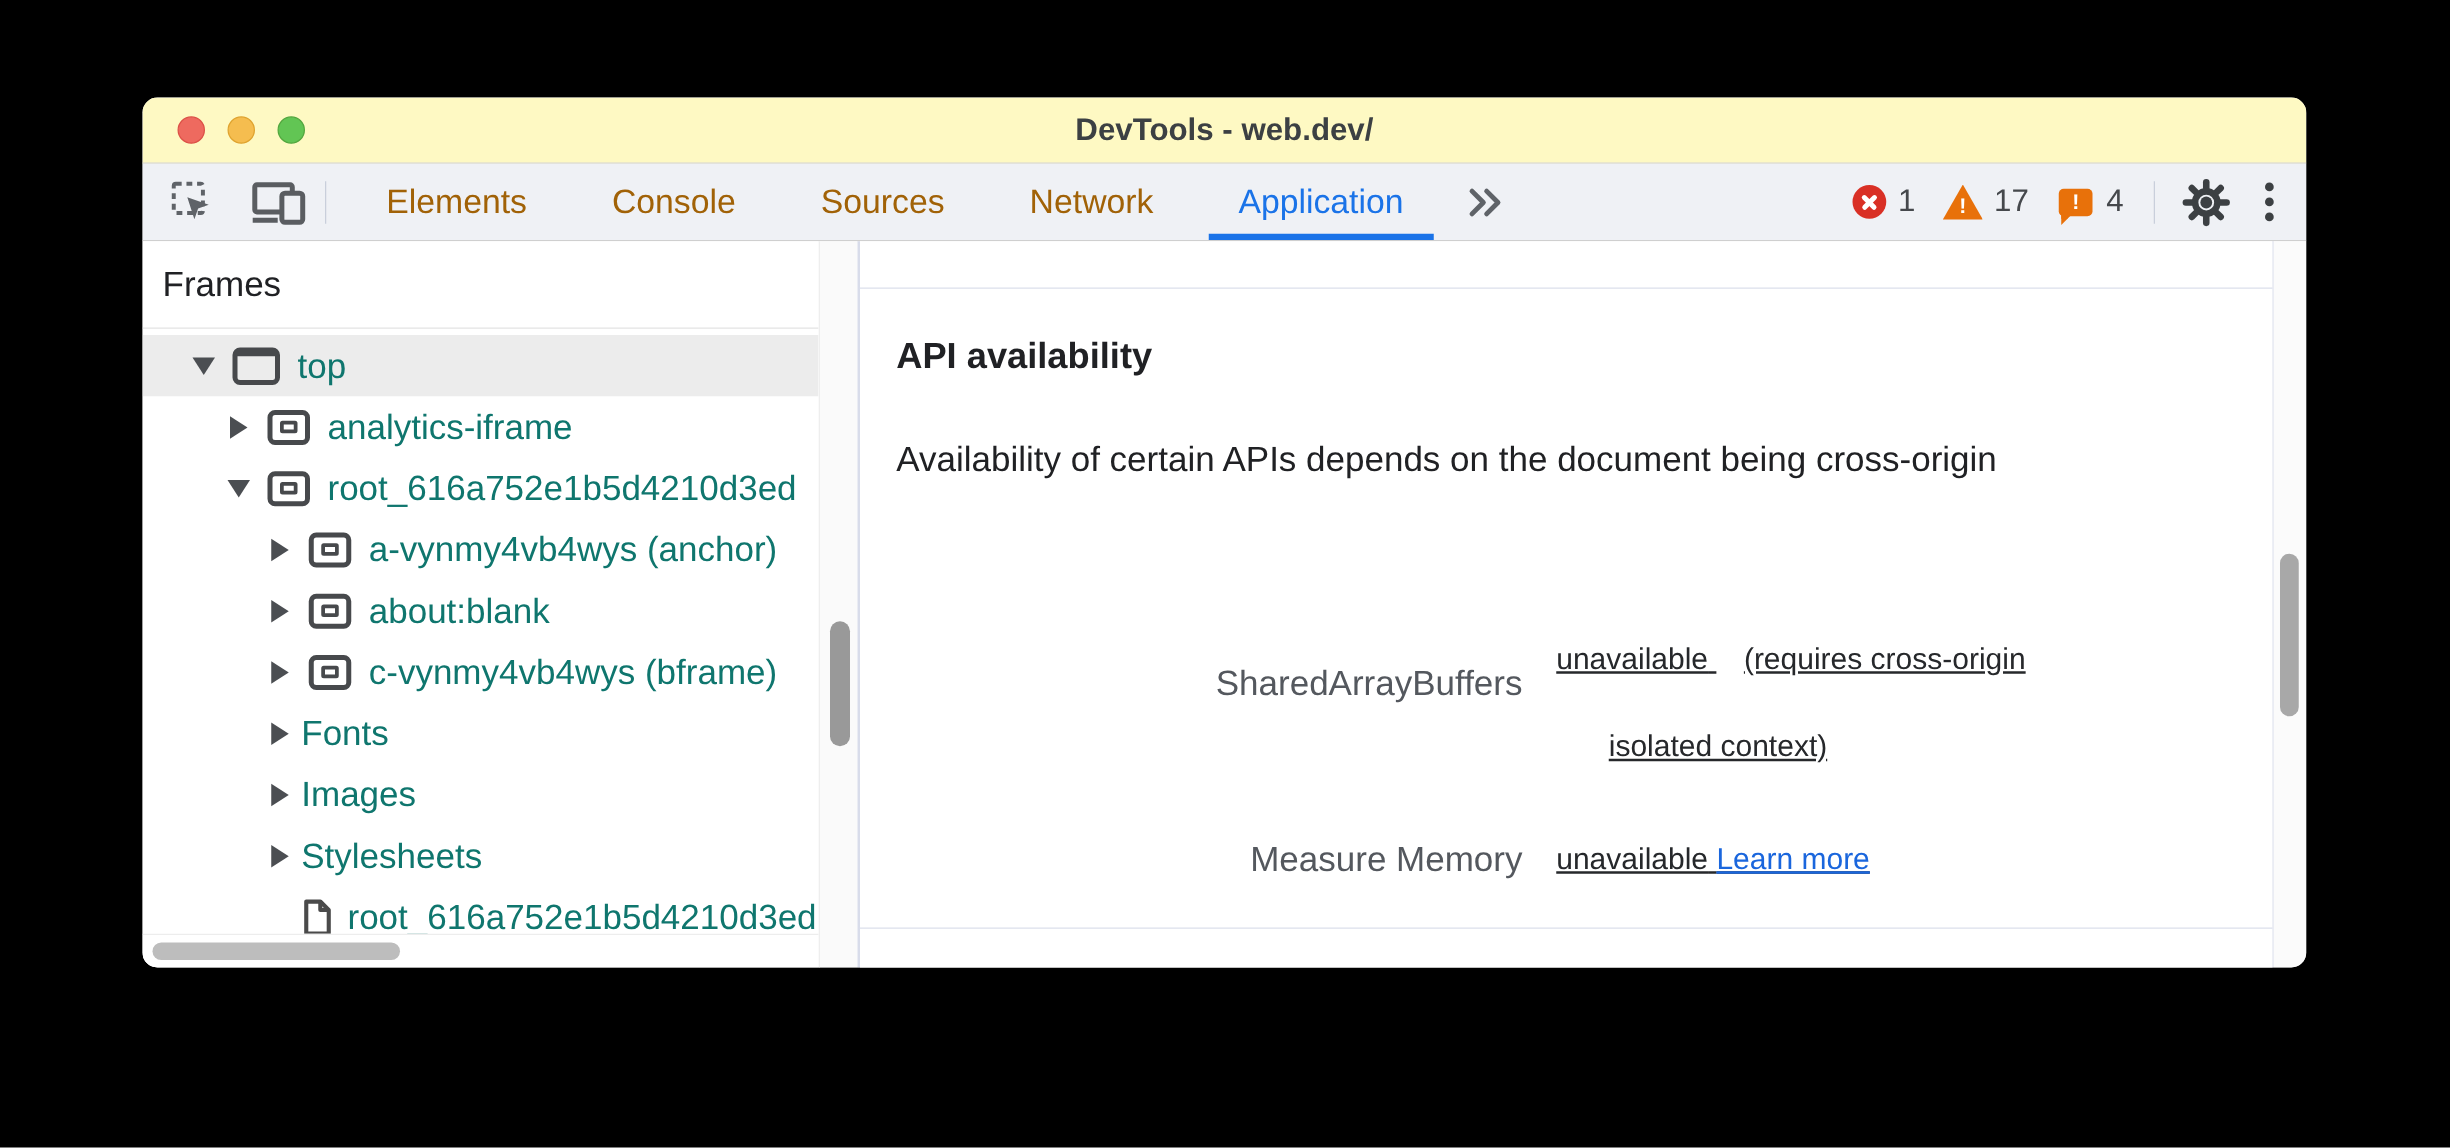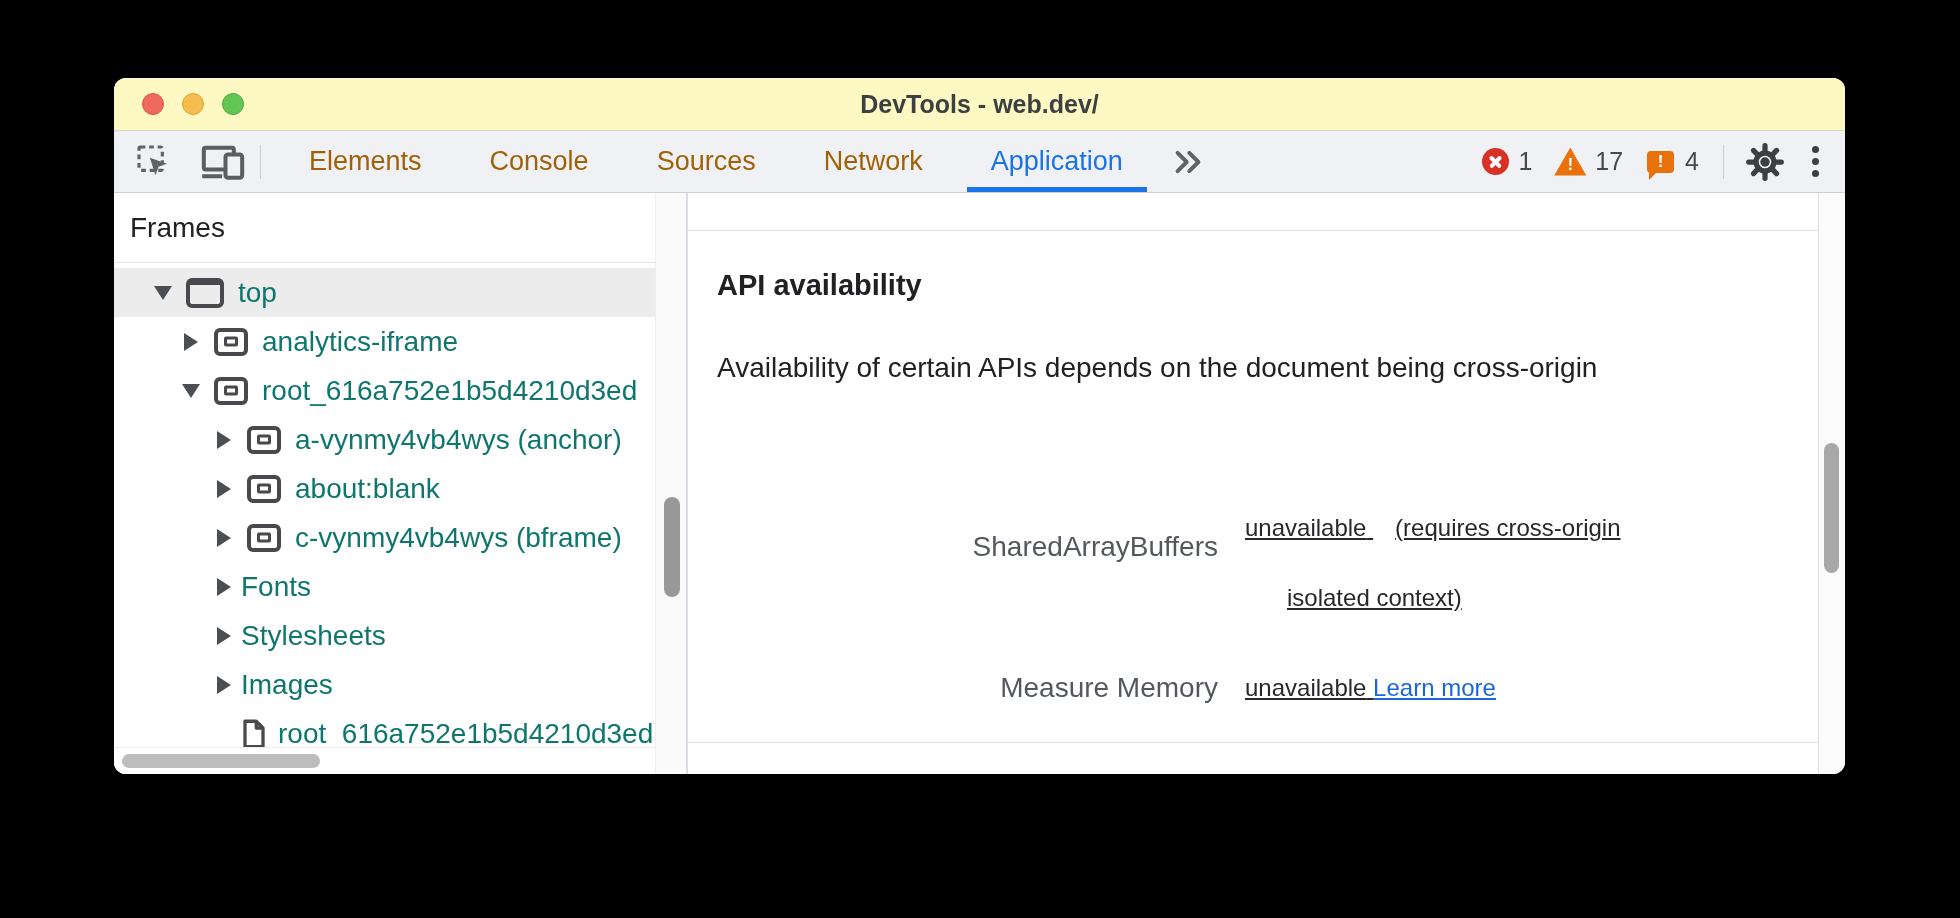--- a/index.html
+++ b/index.html
@@ -227,27 +227,27 @@
       <div class="trow ind3">
         <span class="arrow-box">
             <span class="arrow right"></span>
           </span>
         <span class="cat-label">Fonts</span>
       </div>
       <div class="trow ind3">
         <span class="arrow-box">
             <span class="arrow right"></span>
           </span>
+        <span class="cat-label">Images</span>
+      </div>
+      <div class="trow ind3">
+        <span class="arrow-box">
+            <span class="arrow right"></span>
+          </span>
         <span class="cat-label">Stylesheets</span>
-      </div>
-      <div class="trow ind3">
-        <span class="arrow-box">
-            <span class="arrow right"></span>
-          </span>
-        <span class="cat-label">Images</span>
       </div>
       <div class="trow ind4">
         <span class="file-icon" style="display:flex;">
           <svg width="24" height="30" viewBox="0 0 16 20" fill="none">
             <path d="M2 1.5 H9.5 L14 6 V18.5 H2 Z" stroke="#4a4a4a" stroke-width="2.2" stroke-linejoin="round"></path>
             <path d="M9.5 1.5 V6 H14" stroke="#4a4a4a" stroke-width="2.2" stroke-linejoin="round"></path>
           </svg>
         </span>
         <span>root_616a752e1b5d4210d3ed</span>
       </div>

